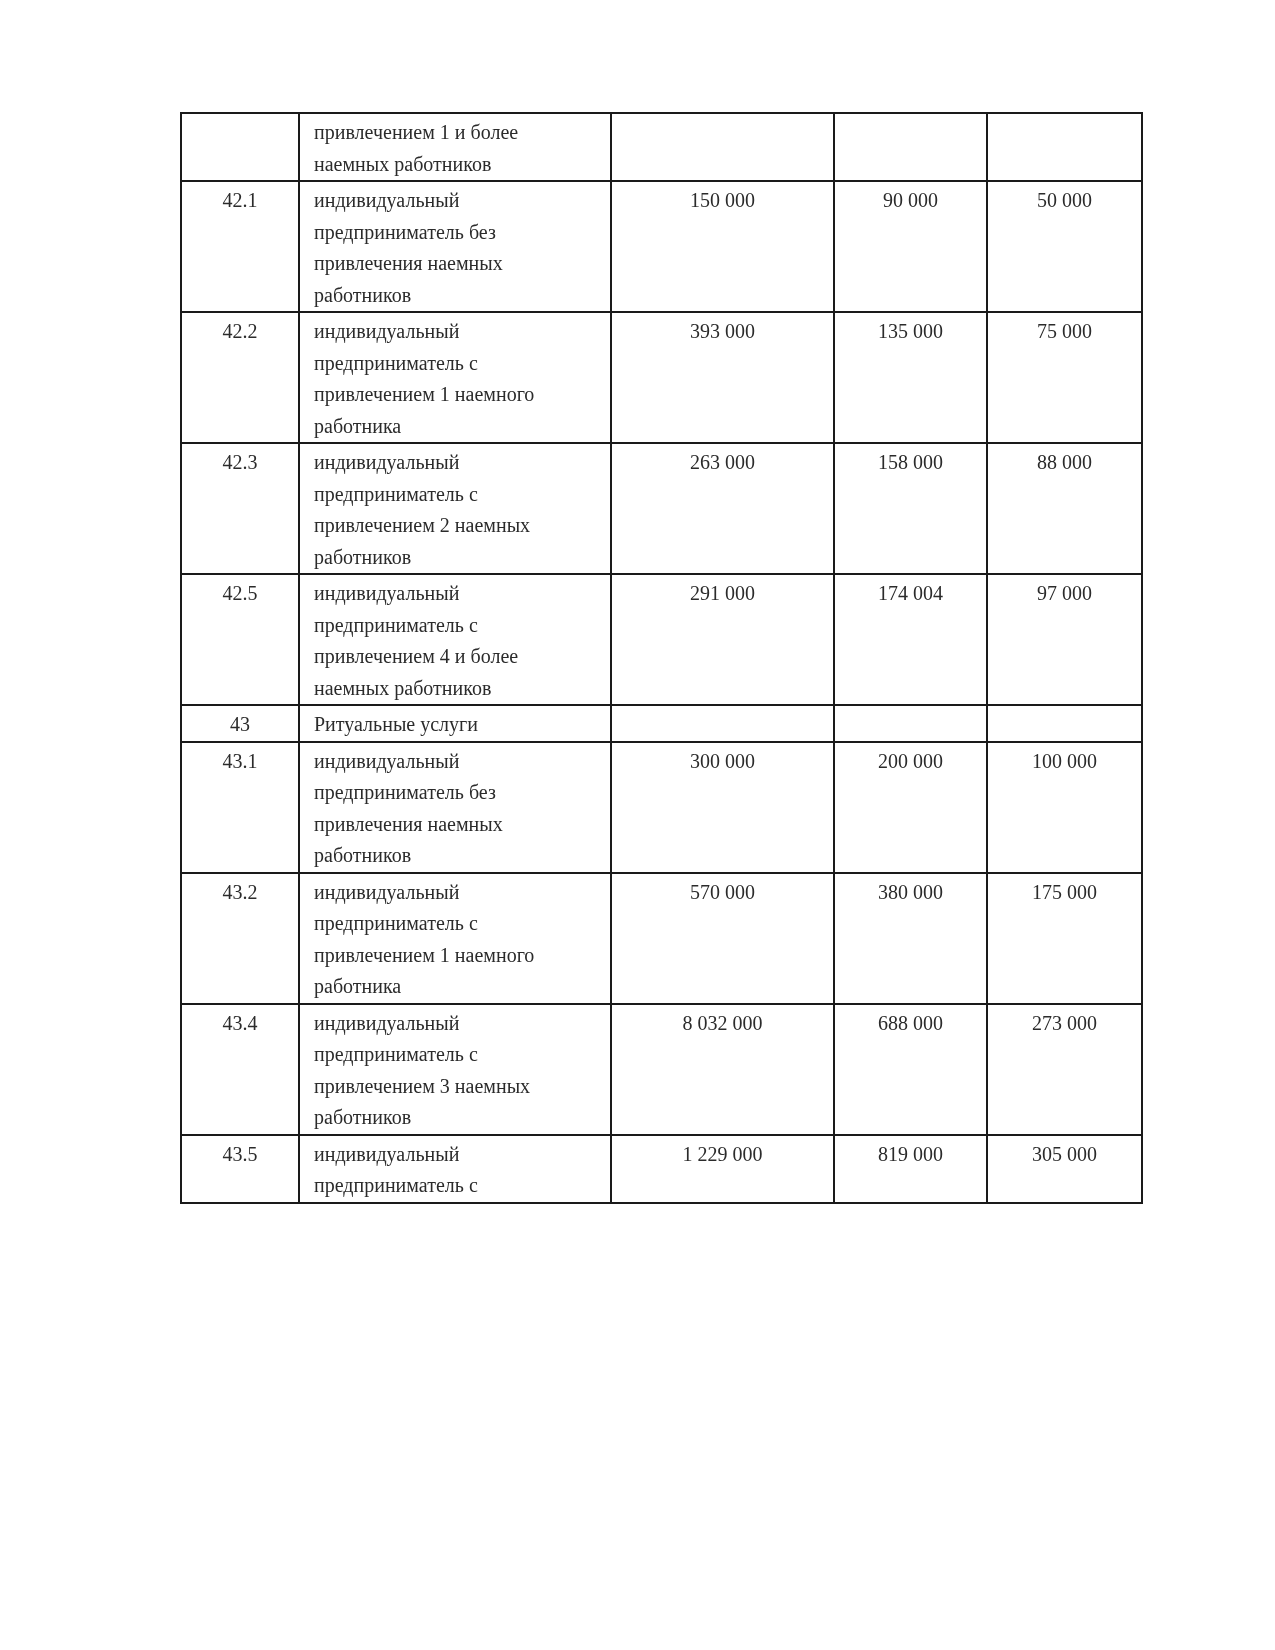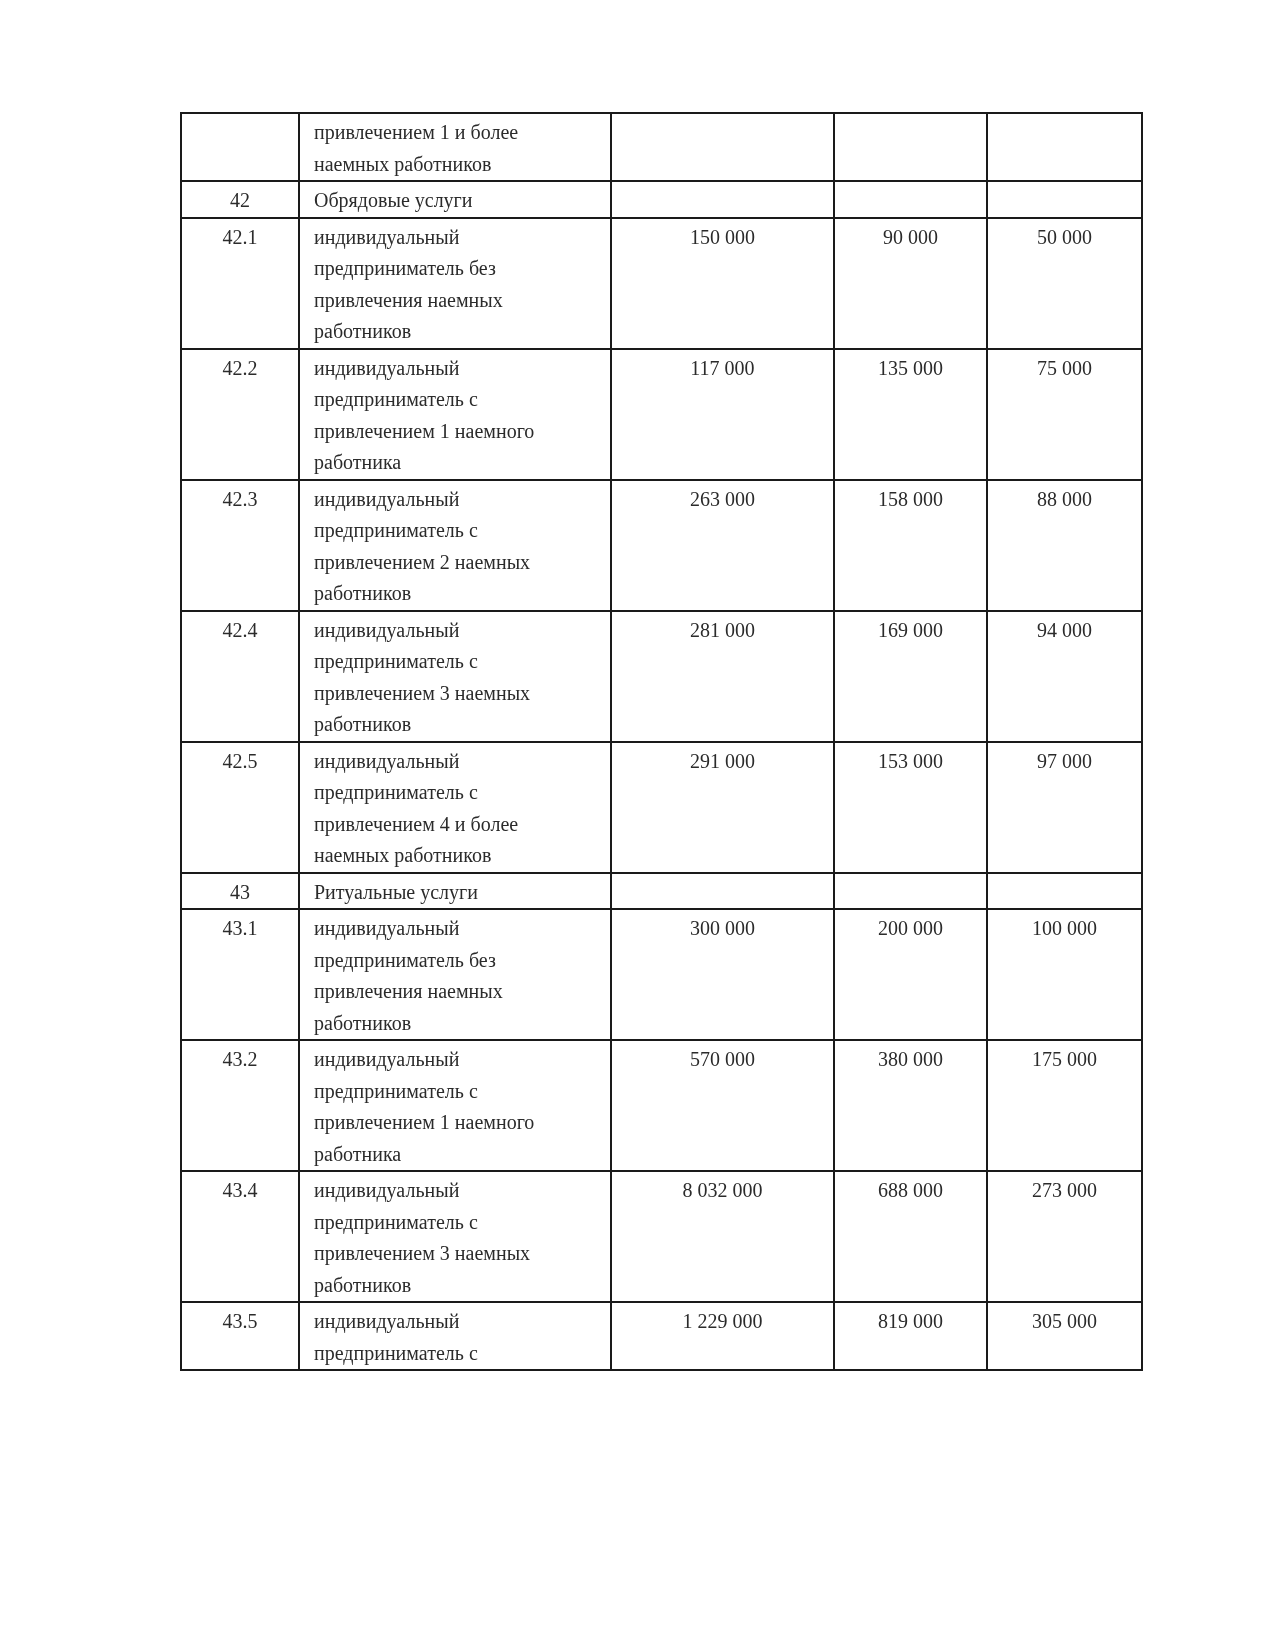--- a/index.html
+++ b/index.html
@@ -80,29 +80,20 @@
         <td class="num"></td>
         <td class="desc">
           <span class="line">привлечением 1 и более</span>
           <span class="line">наемных работников</span>
         </td>
         <td class="val"></td>
         <td class="val"></td>
         <td class="val"></td>
       </tr>
 
-      <tr class="r1">
-        <td class="num">42</td>
-        <td class="desc">
-          <span class="line">Обрядовые услуги</span>
-        </td>
-        <td class="val"></td>
-        <td class="val"></td>
-        <td class="val"></td>
-      </tr>
 
       <tr class="r4">
         <td class="num">42.1</td>
         <td class="desc">
           <span class="line">индивидуальный</span>
           <span class="line">предприниматель без</span>
           <span class="line">привлечения наемных</span>
           <span class="line">работников</span>
         </td>
         <td class="val">150 000</td>
@@ -111,61 +102,49 @@
       </tr>
 
       <tr class="r4">
         <td class="num">42.2</td>
         <td class="desc">
           <span class="line">индивидуальный</span>
           <span class="line">предприниматель с</span>
           <span class="line">привлечением 1 наемного</span>
           <span class="line">работника</span>
         </td>
-        <td class="val">117 000</td>
+        <td class="val">393 000</td>
         <td class="val">135 000</td>
         <td class="val">75 000</td>
       </tr>
 
       <tr class="r4">
         <td class="num">42.3</td>
         <td class="desc">
           <span class="line">индивидуальный</span>
           <span class="line">предприниматель с</span>
           <span class="line">привлечением 2 наемных</span>
           <span class="line">работников</span>
         </td>
         <td class="val">263 000</td>
         <td class="val">158 000</td>
         <td class="val">88 000</td>
       </tr>
 
-      <tr class="r4">
-        <td class="num">42.4</td>
-        <td class="desc">
-          <span class="line">индивидуальный</span>
-          <span class="line">предприниматель с</span>
-          <span class="line">привлечением 3 наемных</span>
-          <span class="line">работников</span>
-        </td>
-        <td class="val">281 000</td>
-        <td class="val">169 000</td>
-        <td class="val">94 000</td>
-      </tr>
 
       <tr class="r4">
         <td class="num">42.5</td>
         <td class="desc">
           <span class="line">индивидуальный</span>
           <span class="line">предприниматель с</span>
           <span class="line">привлечением 4 и более</span>
           <span class="line">наемных работников</span>
         </td>
         <td class="val">291 000</td>
-        <td class="val">153 000</td>
+        <td class="val">174 004</td>
         <td class="val">97 000</td>
       </tr>
 
       <tr class="r1">
         <td class="num">43</td>
         <td class="desc">
           <span class="line">Ритуальные услуги</span>
         </td>
         <td class="val"></td>
         <td class="val"></td>

